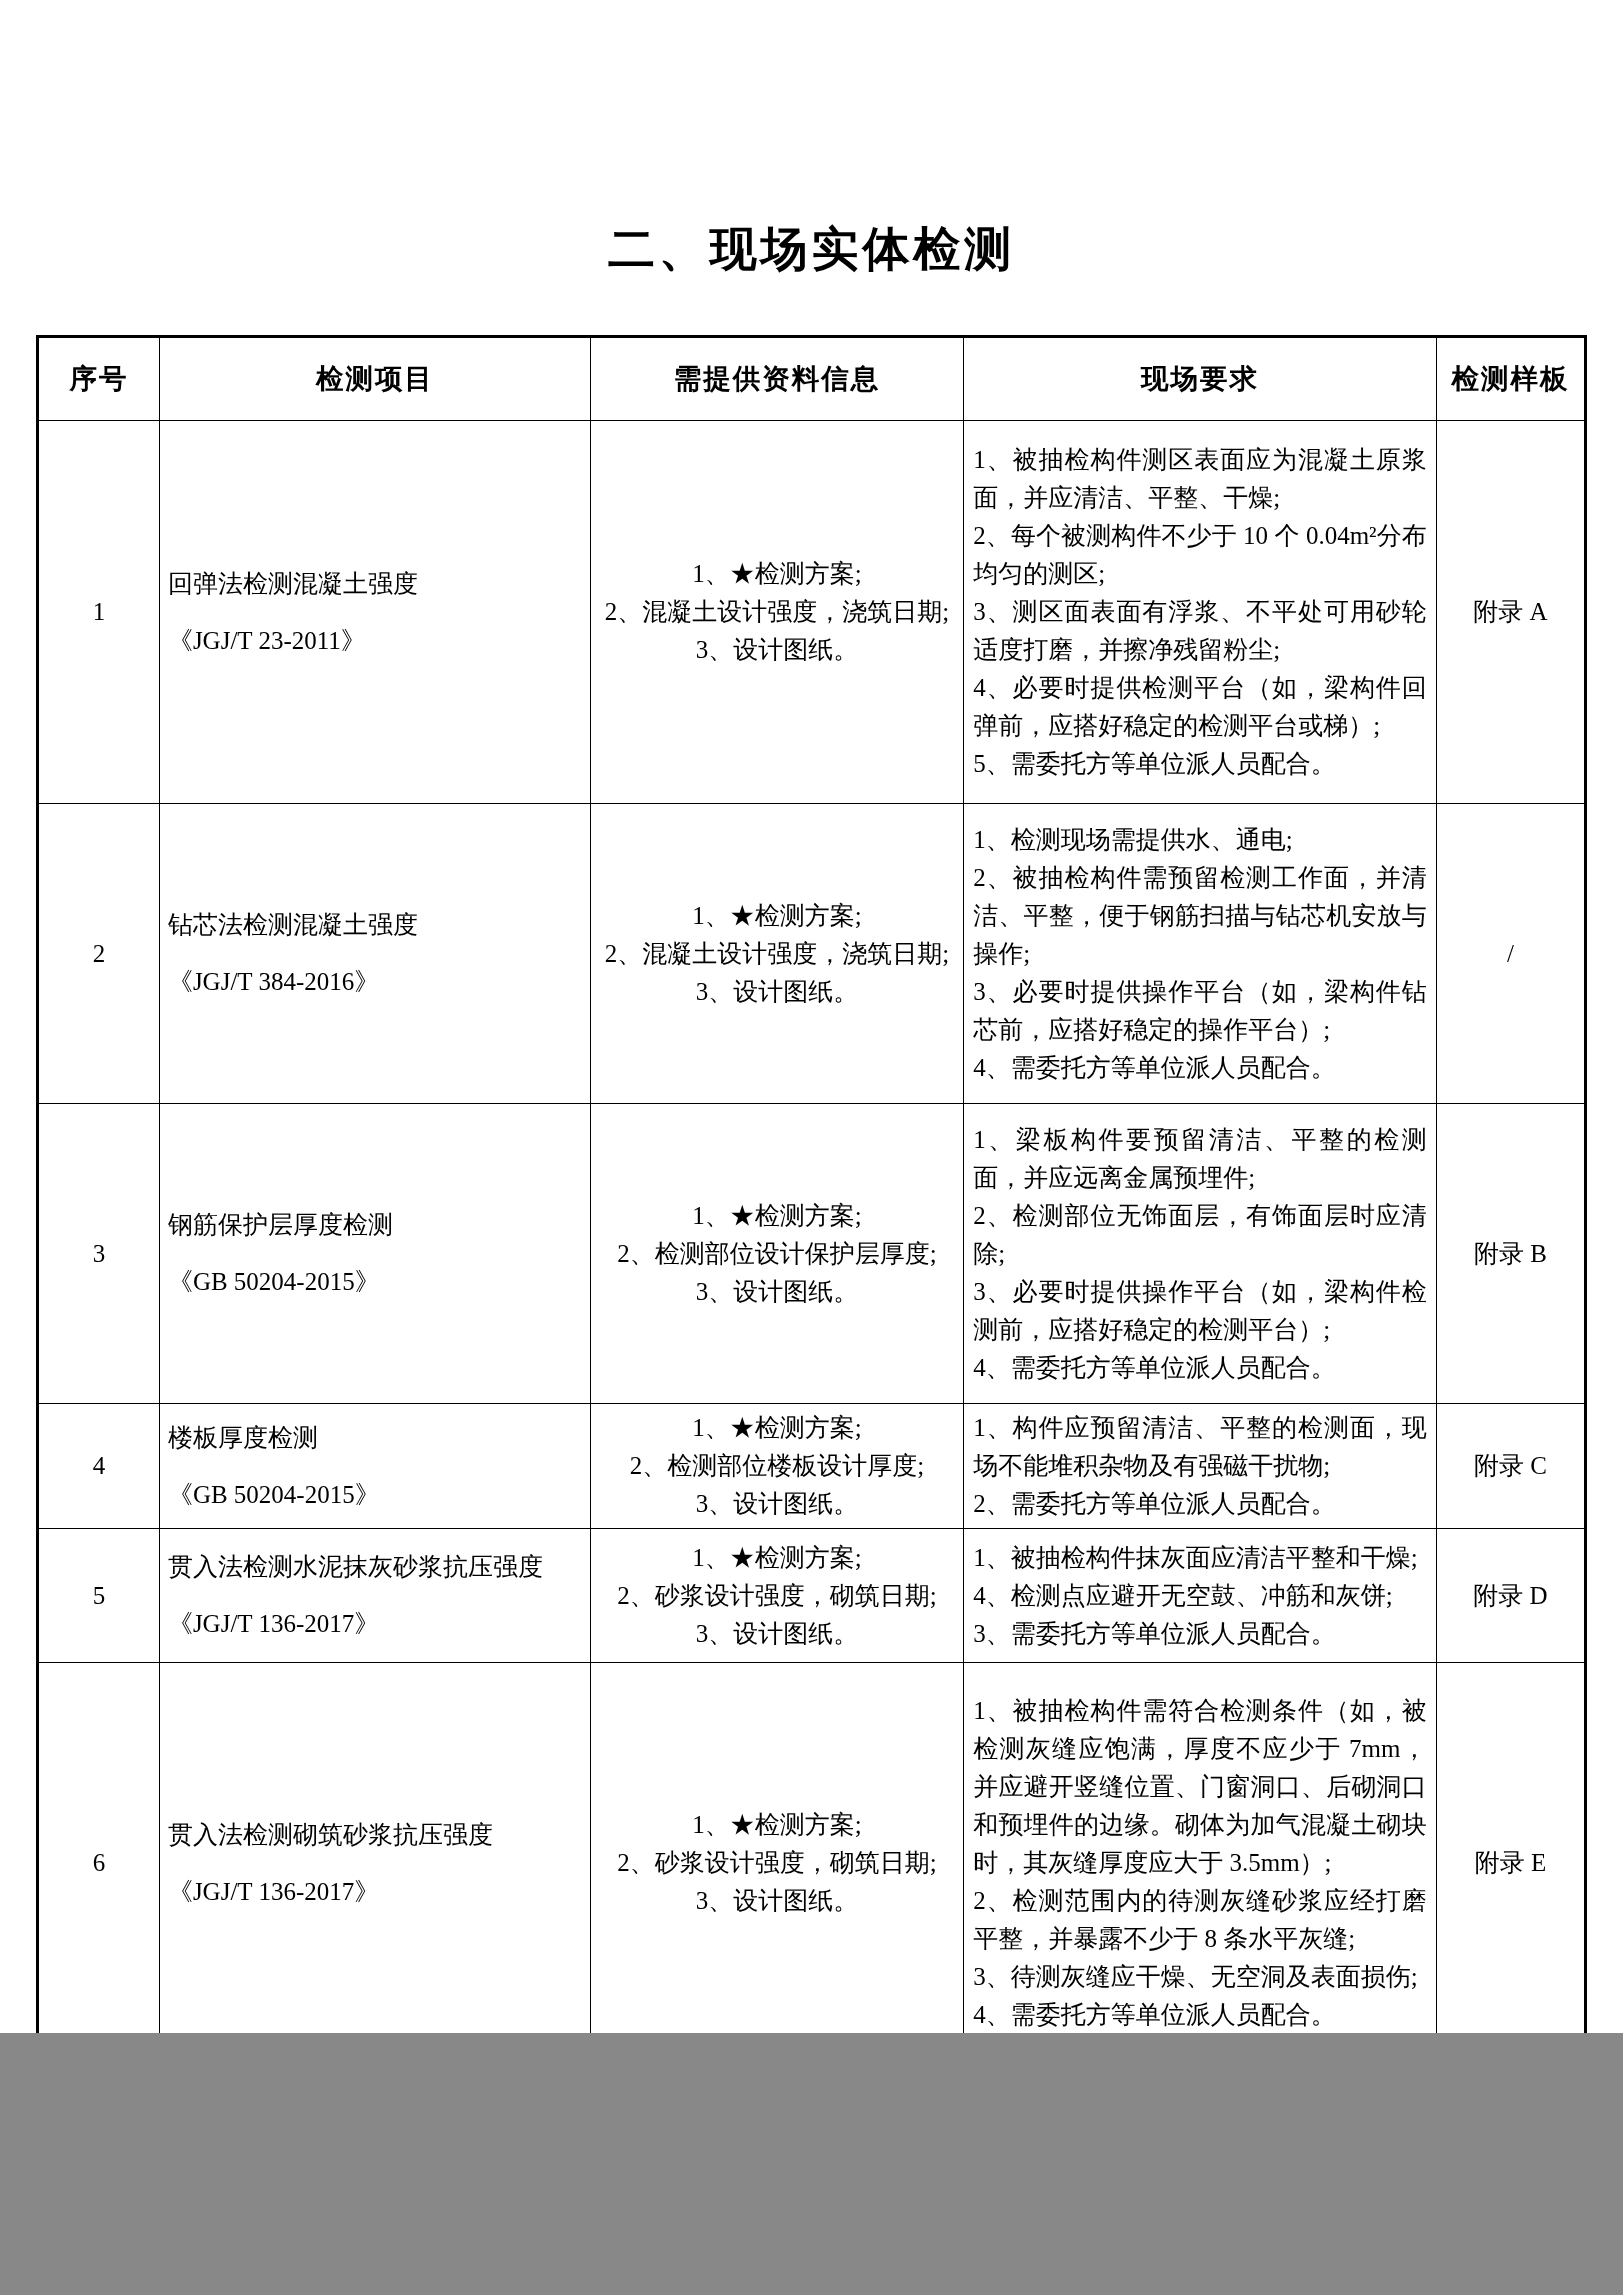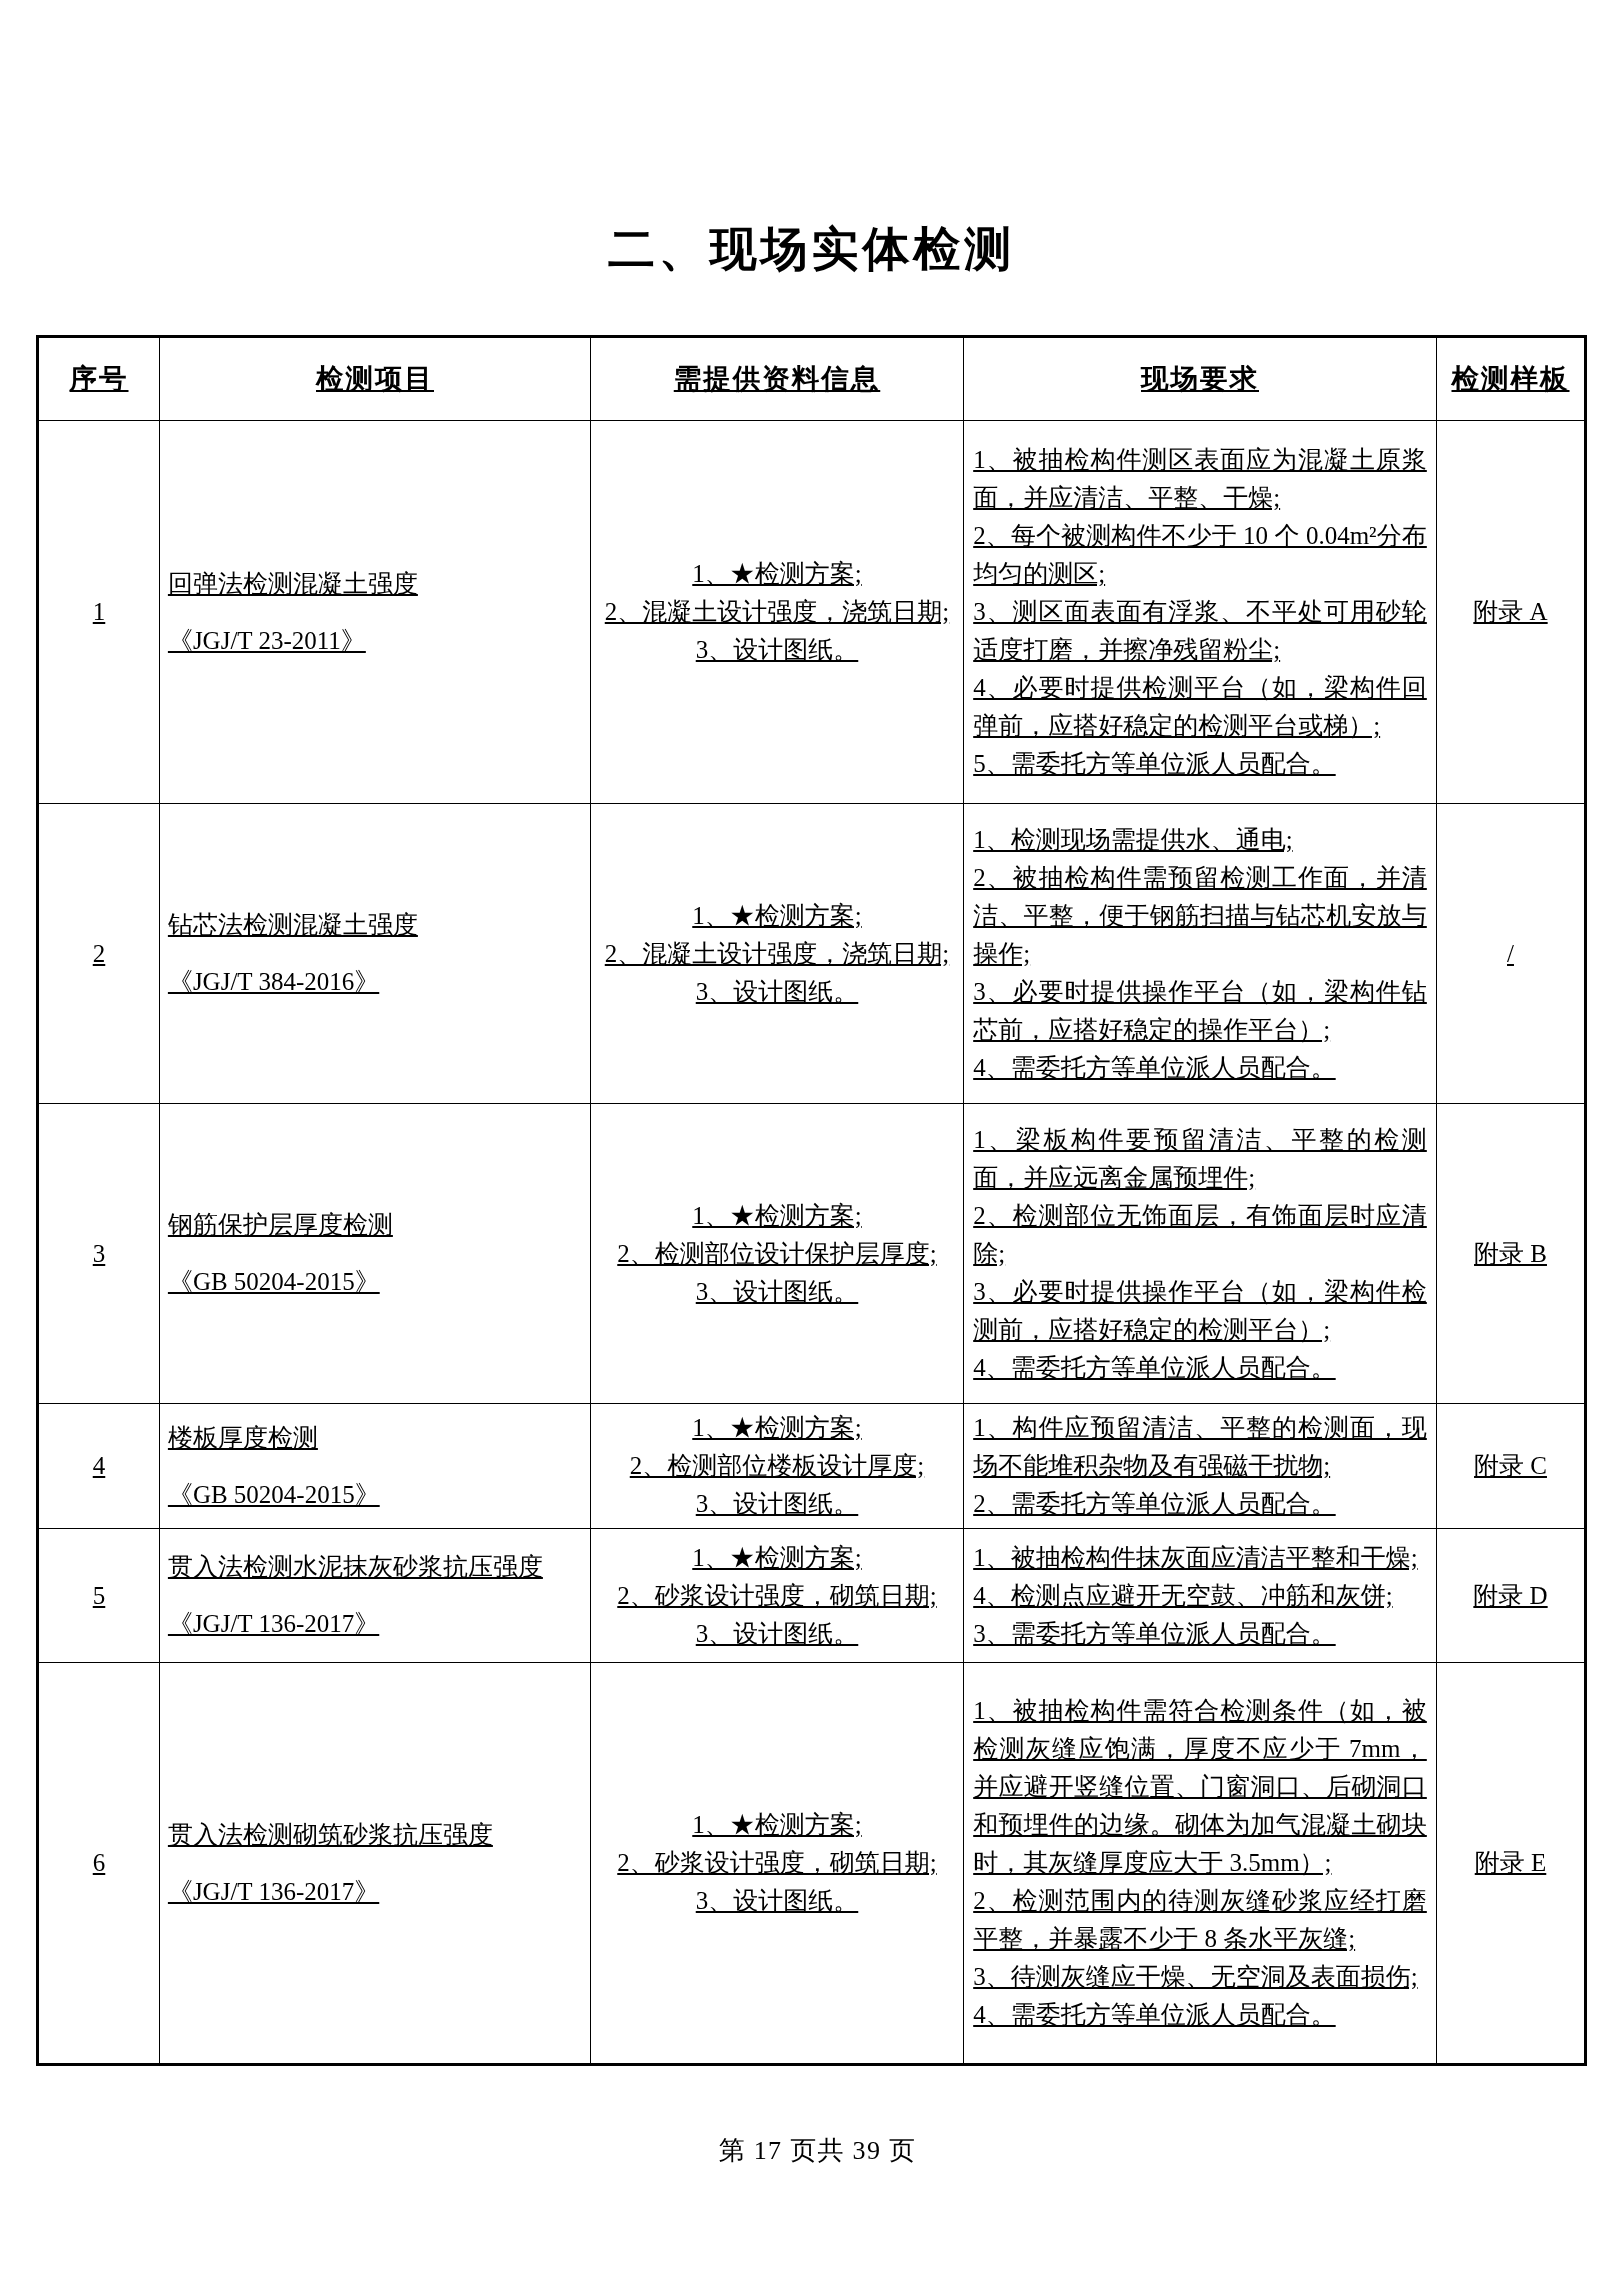--- a/index.html
+++ b/index.html
@@ -1,41 +1,40 @@
 <!DOCTYPE html>
 <html style="font-size:10.5px"><head>
 <meta charset="utf-8">
 <style>
   * { margin: 0; padding: 0; box-sizing: border-box; }
   html, body { background: #888; }
   body { width: 1623px; }
   .page {
     position: relative;
     width: 1623px;
-    height: 2295px;
+    height: 2033px;
     background: #ffffff;
     color: #000;
     font-family: "Liberation Serif", "DejaVu Serif", serif;
     overflow: hidden;
   }
   .doc-title {
     padding-top: 226px;
     text-align: center;
     font-size: 47px;
     font-weight: bold;
     letter-spacing: 3.9px;
     line-height: 1;
   }
   table.main {
     margin: 62px auto 0 auto;
     width: 1548px;
     border-collapse: collapse;
     table-layout: fixed;
     border: 3.3px solid #000;
-    text-decoration: underline;
   }
   table.main th, table.main td {
     border: 1.3px solid #000;
     vertical-align: middle;
   }
   thead th {
     height: 84px;
     font-size: 27.5px;
     font-weight: bold;
     text-align: center;

